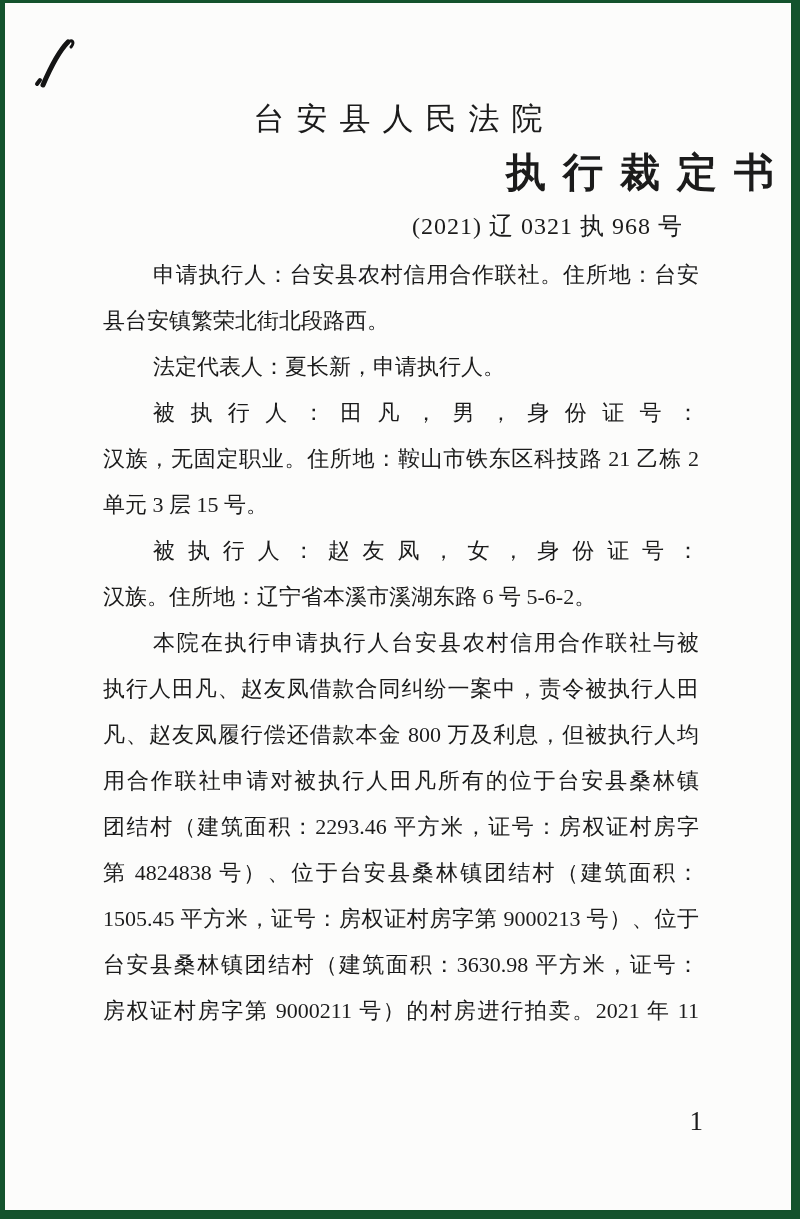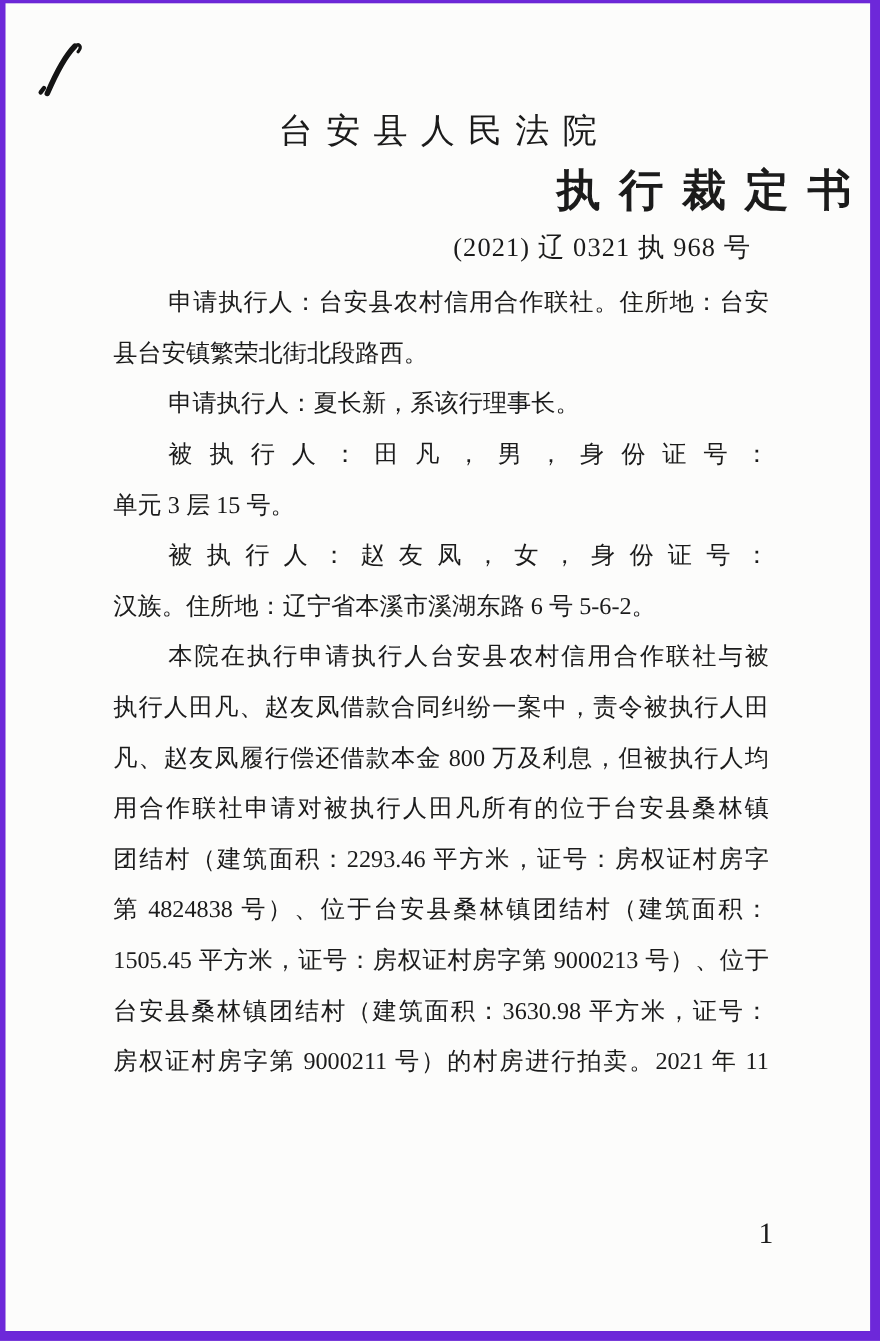--- a/index.html
+++ b/index.html
@@ -8,21 +8,21 @@
     width: 800px;
     height: 1219px;
     overflow: hidden;
     background: #ececec;
     font-family: "Liberation Serif", "DejaVu Serif", serif;
   }
   .canvas {
     position: relative;
     width: 800px;
     height: 1219px;
-    background: #6d28d9;
+    background: #14532d;
   }
   .page {
     position: absolute;
     left: 5px;
     top: 3px;
     right: 9px;
     bottom: 9px;
     background: #fcfcfb;
     color: #1b1b1b;
     box-shadow: 0 0 2px rgba(0,0,0,0.08);
@@ -111,22 +111,23 @@
       <path d="M7 47 l -3 4" fill="none" stroke="#141414" stroke-width="4" stroke-linecap="round"></path>
     </svg>
 
     <div class="court">台安县人民法院</div>
     <div class="doctitle">执行裁定书</div>
     <div class="caseno">(2021) 辽 0321 执 968 号</div>
 
     <div class="bodytext">
       <div class="line ind fill">申请执行人：台安县农村信用合作联社。住所地：台安</div>
       <div class="line">县台安镇繁荣北街北段路西。</div>
-      <div class="line ind">申请执行人：夏长新，系该行理事长。</div>
+      <div class="line ind">法定代表人：夏长新，申请执行人。</div>
       <div class="line ind fill">被执行人：田凡，男，身份证号：210321197310220076，</div>
+      <div class="line fill">汉族，无固定职业。住所地：鞍山市铁东区科技路 21 乙栋 2</div>
       <div class="line">单元 3 层 15 号。</div>
       <div class="line ind fill">被执行人：赵友凤，女，身份证号：210321196311071645，</div>
       <div class="line">汉族。住所地：辽宁省本溪市溪湖东路 6 号 5-6-2。</div>
       <div class="line ind fill">本院在执行申请执行人台安县农村信用合作联社与被</div>
       <div class="line fill">执行人田凡、赵友凤借款合同纠纷一案中，责令被执行人田</div>
       <div class="line fill">凡、赵友凤履行偿还借款本金 800 万及利息，但被执行人均</div>
       <div class="line fill">用合作联社申请对被执行人田凡所有的位于台安县桑林镇</div>
       <div class="line fill">团结村（建筑面积：2293.46 平方米，证号：房权证村房字</div>
       <div class="line fill">第 4824838 号）、位于台安县桑林镇团结村（建筑面积：</div>
       <div class="line fill">1505.45 平方米，证号：房权证村房字第 9000213 号）、位于</div>

